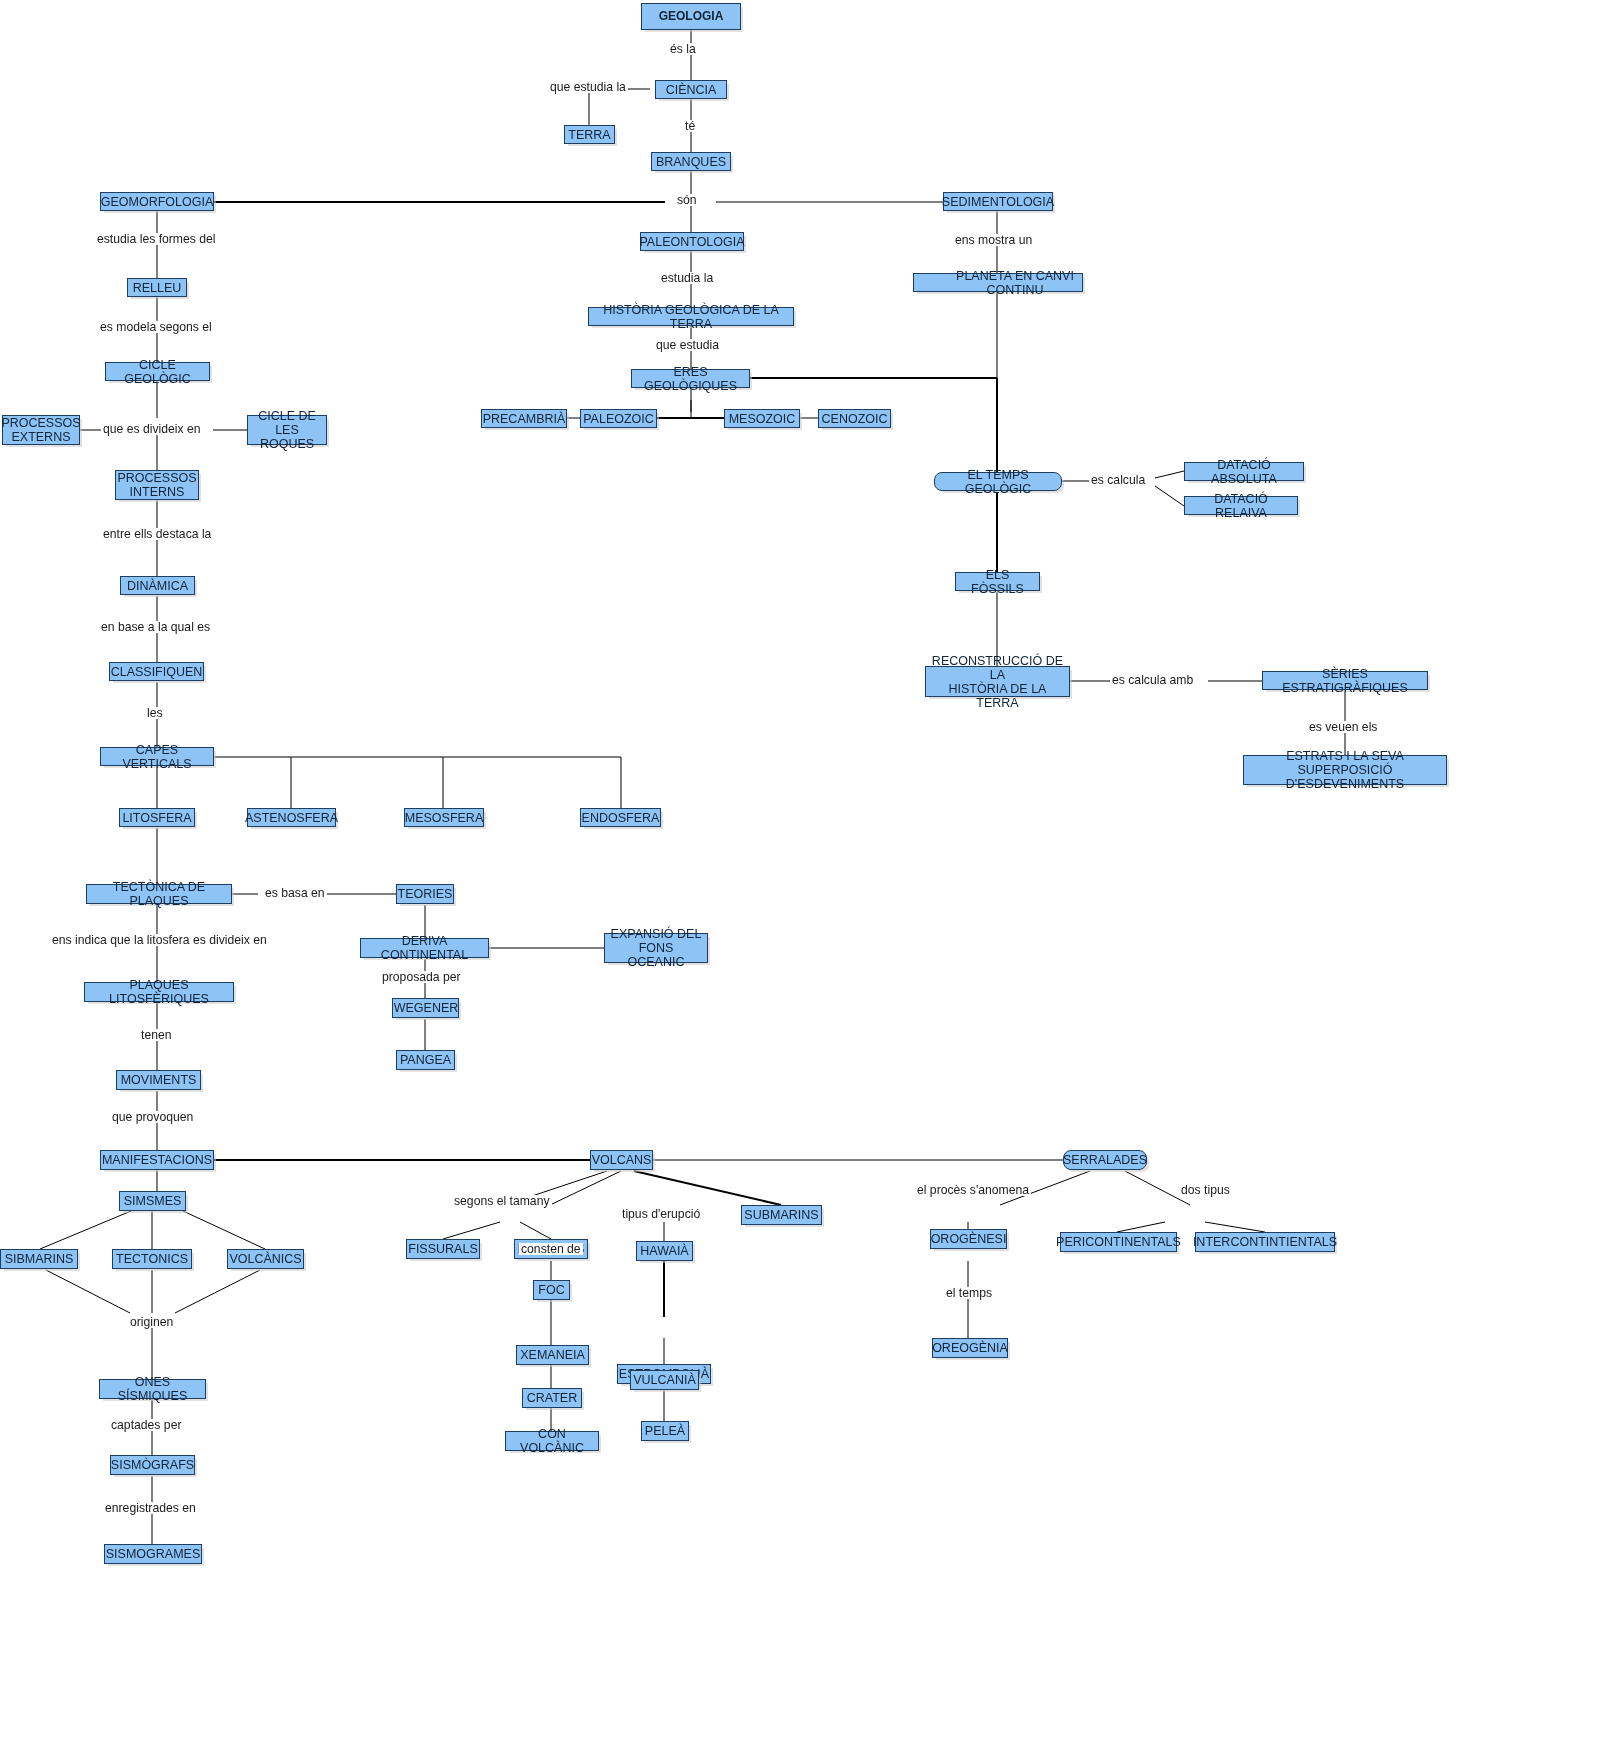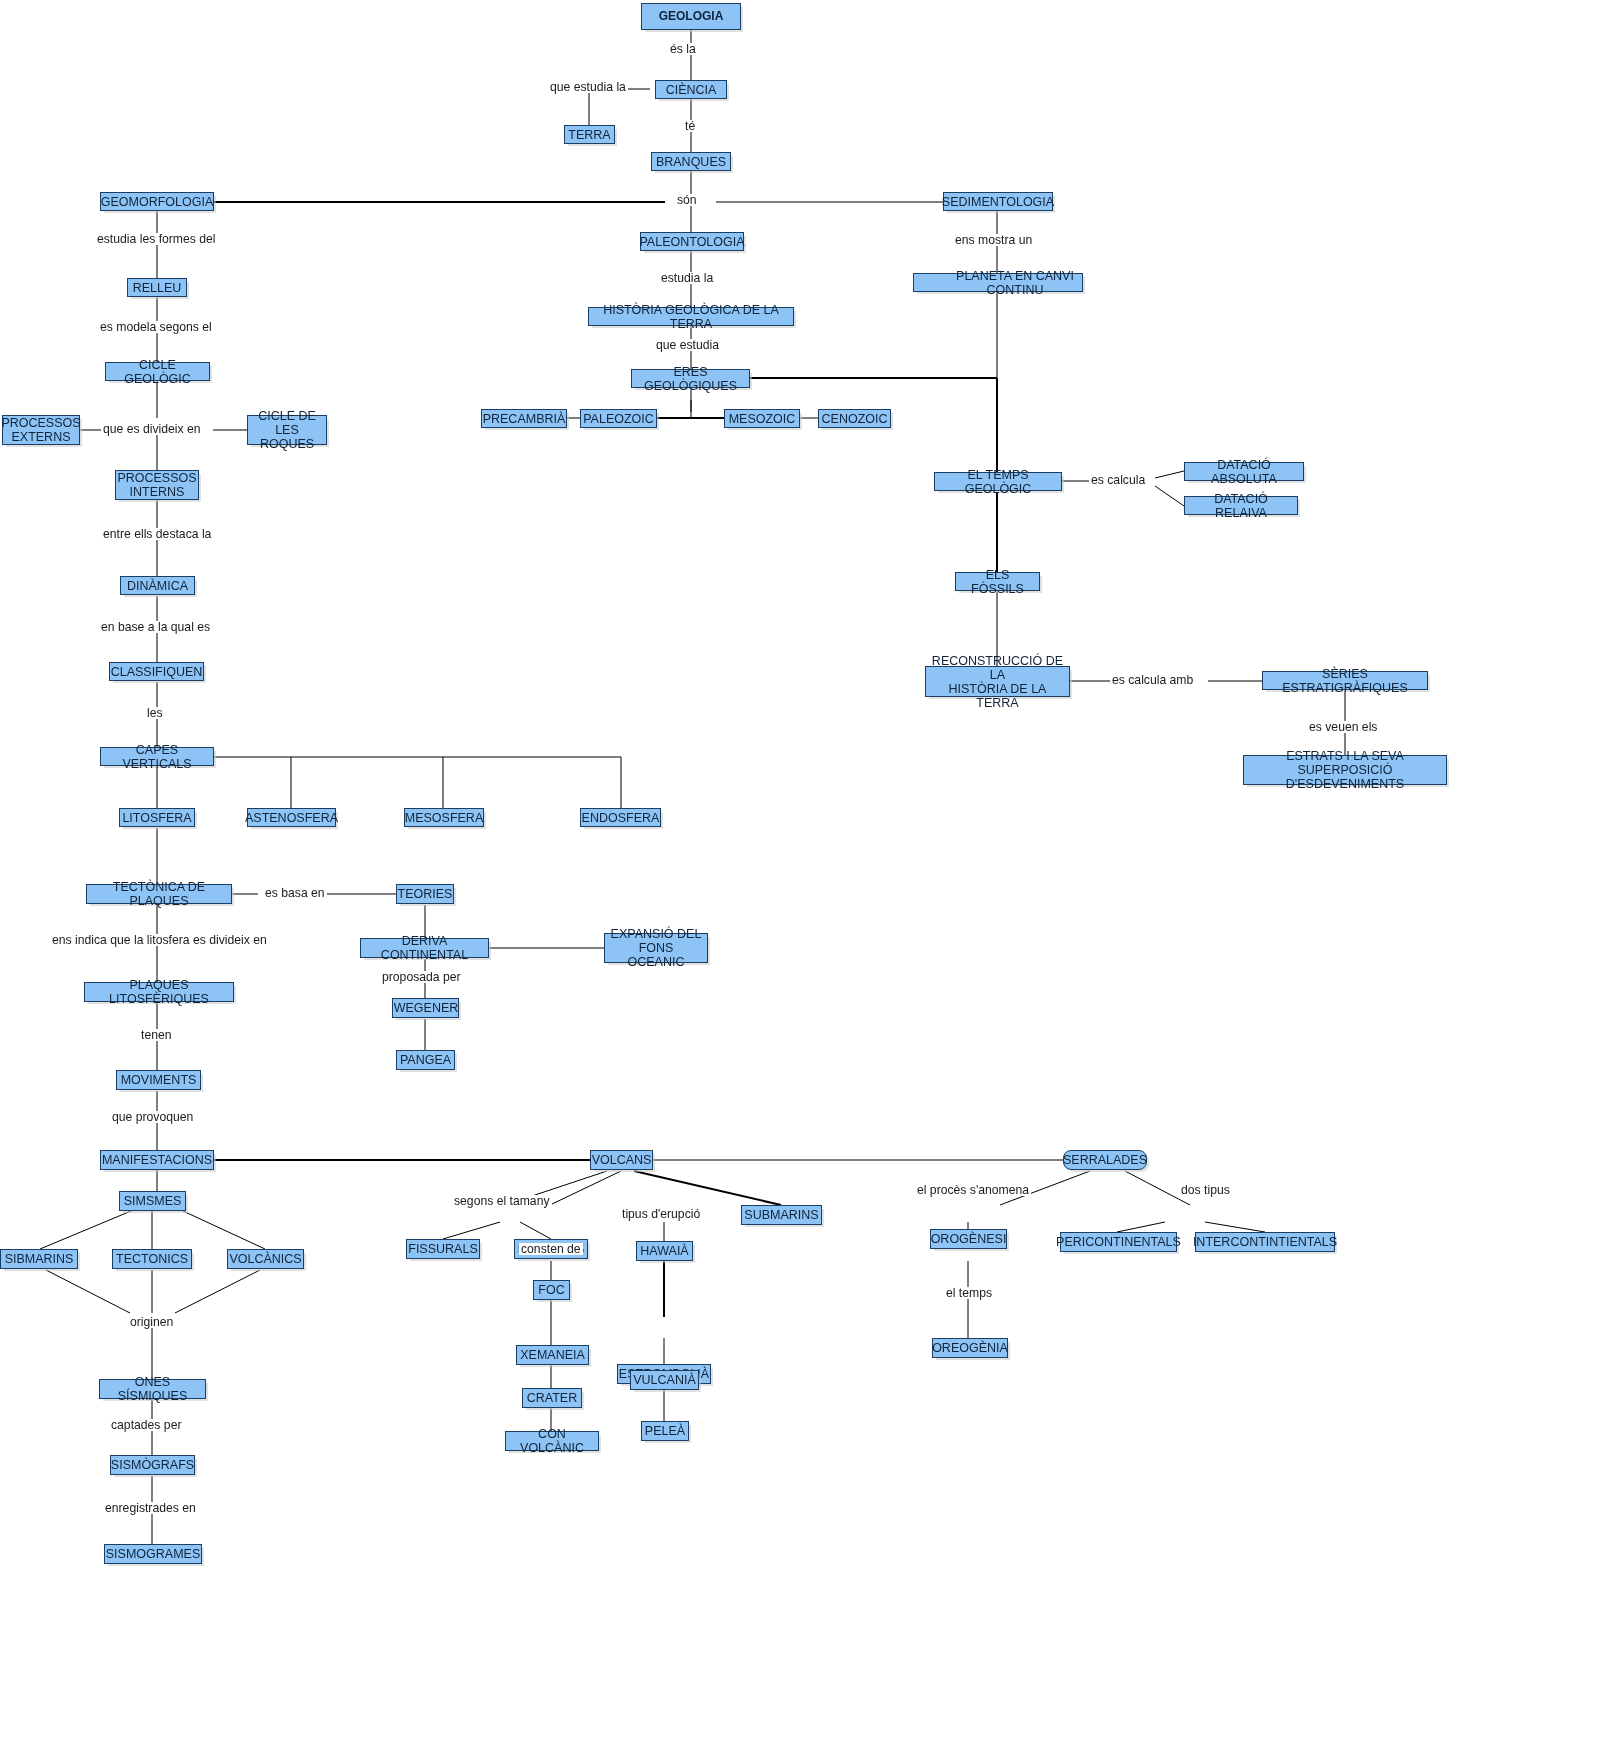--- a/index.html
+++ b/index.html
@@ -185,21 +185,21 @@
 LES ROQUES</div>
 
   <div class="node" style="left:481px;top:409px;width:86px;height:19px;">PRECAMBRIÀ</div>
   <div class="node" style="left:580px;top:409px;width:77px;height:19px;">PALEOZOIC</div>
   <div class="node" style="left:724px;top:409px;width:76px;height:19px;">MESOZOIC</div>
   <div class="node" style="left:818px;top:409px;width:73px;height:19px;">CENOZOIC</div>
 
   <div class="node" style="left:115px;top:470px;width:84px;height:30px;">PROCESSOS
 INTERNS</div>
 
-  <div class="node" style="left:934px;top:472px;width:128px;height:19px;">EL TEMPS GEOLÒGIC</div>
+  <div class="node" style="left:934px;top:472px;width:128px;height:19px;border-radius:8px;">EL TEMPS GEOLÒGIC</div>
   <div class="node" style="left:1184px;top:462px;width:120px;height:19px;">DATACIÓ ABSOLUTA</div>
   <div class="node" style="left:1184px;top:496px;width:114px;height:19px;">DATACIÓ RELAIVA</div>
 
   <div class="node" style="left:120px;top:576px;width:75px;height:19px;">DINÀMICA</div>
   <div class="node" style="left:955px;top:572px;width:85px;height:19px;">ELS FÒSSILS</div>
 
   <div class="node" style="left:109px;top:662px;width:95px;height:19px;">CLASSIFIQUEN</div>
   <div class="node" style="left:925px;top:666px;width:145px;height:31px;">RECONSTRUCCIÓ DE LA
 HISTÒRIA DE LA TERRA</div>
   <div class="node" style="left:1262px;top:671px;width:166px;height:19px;">SÈRIES ESTRATIGRÀFIQUES</div>

